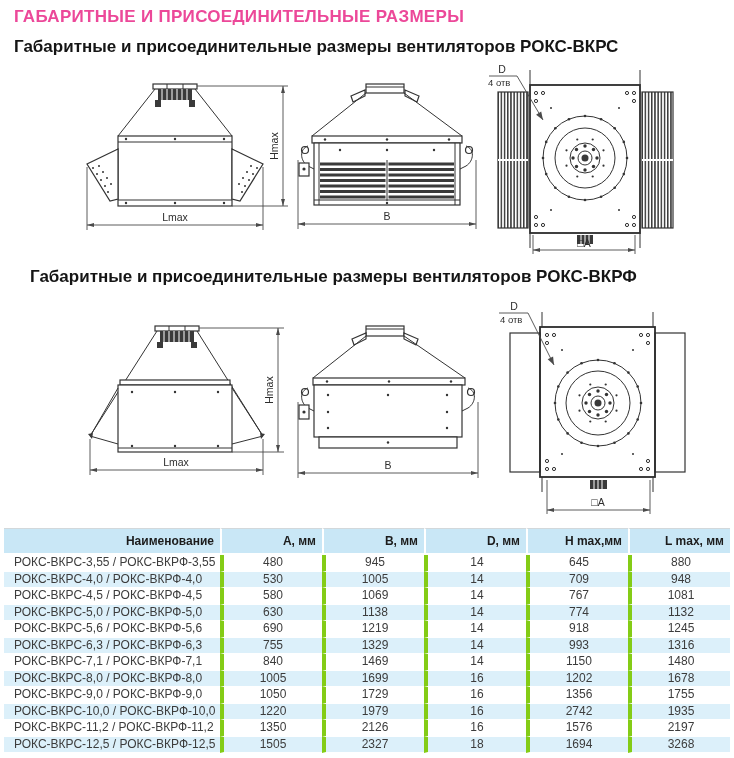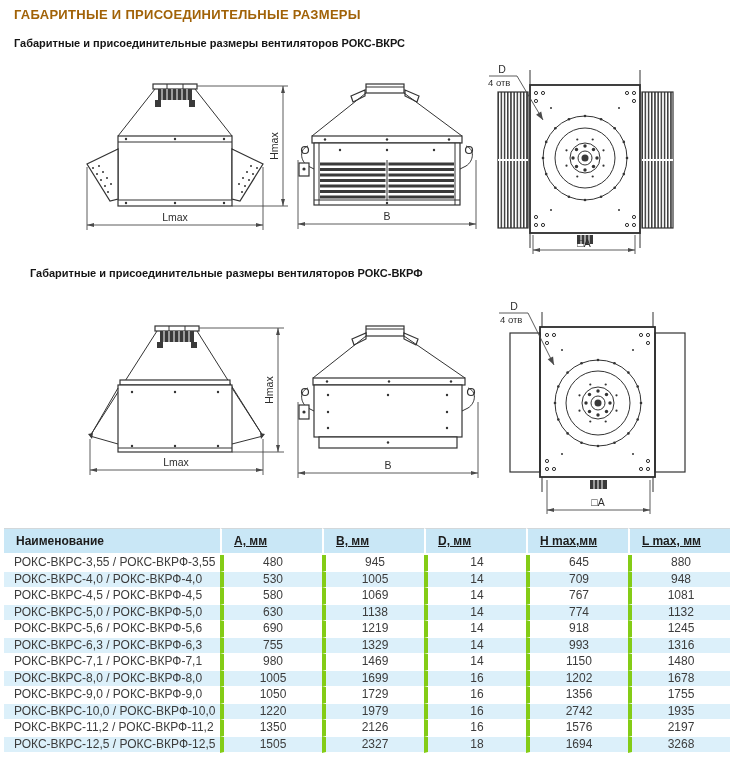--- a/index.html
+++ b/index.html
@@ -1,43 +1,43 @@
 <!DOCTYPE html>
 <html><head>
 <meta charset="utf-8">
 <style>
   html,body { margin:0; padding:0; background:#ffffff; }
   .page { position:relative; width:734px; height:758px; background:#ffffff;
           font-family:"Liberation Sans", sans-serif; overflow:hidden; }
 
-  .title { position:absolute; left:14px; top:7px; font-size:13px; font-weight:bold;
-           color:#a16207; letter-spacing:0.3px; }
-  .subtitle { position:absolute; left:14px; font-size:11px; font-weight:bold; color:#151515; }
+  .title { position:absolute; left:14px; top:7px; font-size:17px; font-weight:bold;
+           color:#ec4899; letter-spacing:0.3px; }
+  .subtitle { position:absolute; left:14px; font-size:17px; font-weight:bold; color:#151515; }
   .sub-vkrs { top:37px; }
   .sub-vkrf { top:267px;margin-left:16px; }
 
   svg.drawing { position:absolute; }
   .ln  { stroke:#333; stroke-width:1; fill:none; }
   .ln2 { stroke:#2c2c2c; stroke-width:1.8; fill:none; }
   .lnw { stroke:#333; stroke-width:1.2; fill:#ffffff; }
   .fil { fill:#3a3a3a; stroke:none; }
   .dim { stroke:#4a4a4a; stroke-width:0.9; fill:none; }
   .arr { fill:#4a4a4a; stroke:none; }
   .dot { fill:#333; stroke:none; }
   .dimtxt { font:10.5px "Liberation Sans", sans-serif; fill:#2e2e2e; }
   .dimtxt-sm { font:9.5px "Liberation Sans", sans-serif; fill:#2e2e2e; }
   .slat { stroke:#3a3a3a; stroke-width:3; }
 
   table.dims { position:absolute; left:4px; top:528px; width:726px;
                border-collapse:separate; border-spacing:0; table-layout:fixed;
                font-size:12px; color:#3c3c3c; }
   table.dims th { background:#c9e7f6; color:#1c1c1c; font-weight:bold; font-size:12px;
-                  height:24px; padding:0 12px; border-bottom:2px solid #ffffff;
-                  border-top:1px solid #d2d8db; text-align:left; }
-  table.dims th + th { border-left:2px solid #ffffff;text-decoration:underline; }
+                  height:24px; padding:0 6px; border-bottom:2px solid #ffffff;
+                  border-top:1px solid #d2d8db; text-align:right; }
+  table.dims th + th { border-left:2px solid #ffffff; }
   table.dims td { text-align:center; height:15.5px; line-height:15.5px; padding:0 2px;
                   border-bottom:1px solid #ffffff; white-space:nowrap; overflow:hidden; }
   table.dims td + td { border-left:4px solid #84cc16; }
   table.dims td:first-child { text-align:left; padding-left:10px; }
   table.dims tbody tr:nth-child(even) { background:#dcf0fa; }
 </style>
 </head>
 <body>
 
 <div class="page">
@@ -487,21 +487,21 @@
         <tr>
           <td>РОКС-ВКРС-6,3 / РОКС-ВКРФ-6,3</td>
           <td>755</td>
           <td>1329</td>
           <td>14</td>
           <td>993</td>
           <td>1316</td>
         </tr>
         <tr>
           <td>РОКС-ВКРС-7,1 / РОКС-ВКРФ-7,1</td>
-          <td>980</td>
+          <td>840</td>
           <td>1469</td>
           <td>14</td>
           <td>1150</td>
           <td>1480</td>
         </tr>
         <tr>
           <td>РОКС-ВКРС-8,0 / РОКС-ВКРФ-8,0</td>
           <td>1005</td>
           <td>1699</td>
           <td>16</td>

